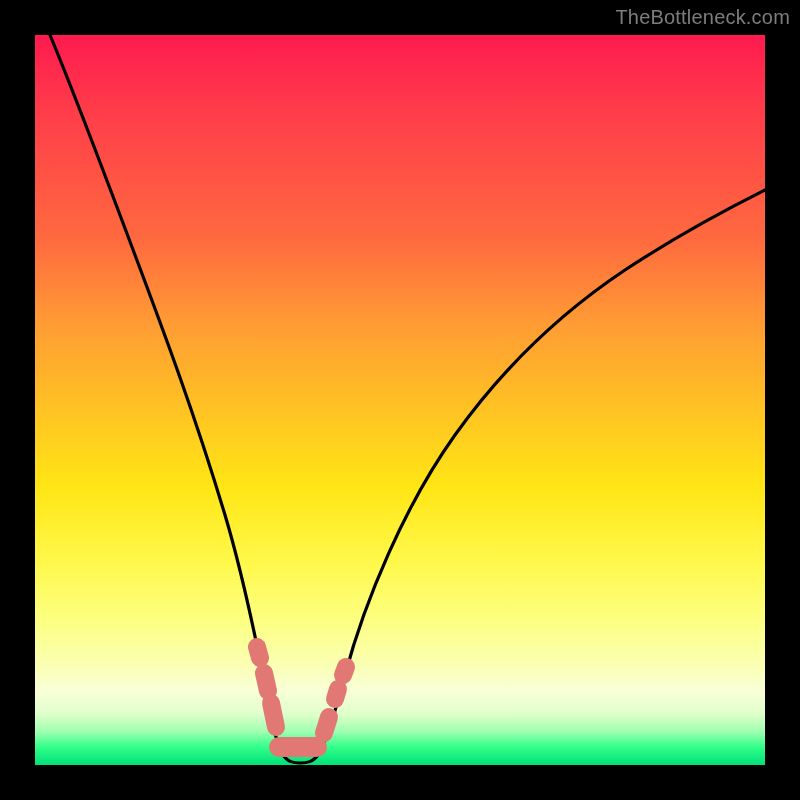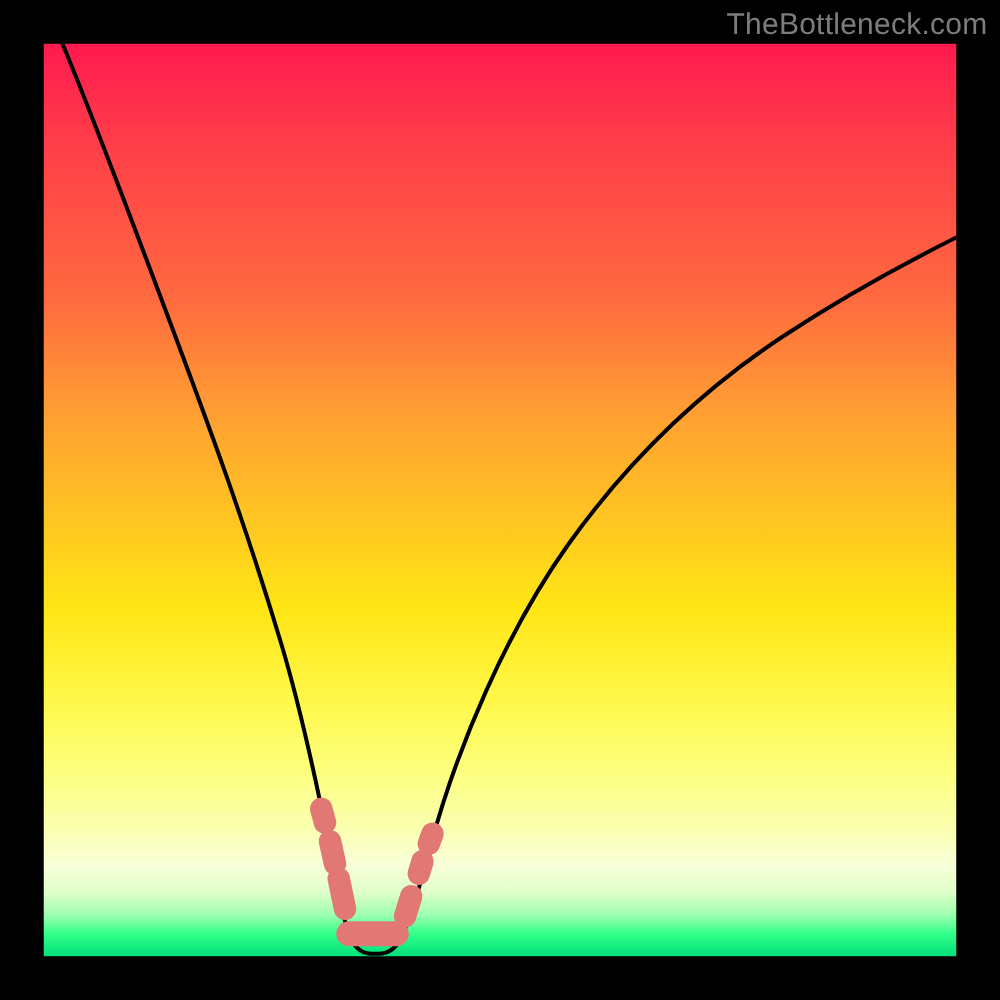--- a/index.html
+++ b/index.html
@@ -42,21 +42,21 @@
       #9cffb0 95.5%,
       #34ff8a 97.5%,
       #00e07a 100%
     );
   }
   .watermark {
     position: absolute;
     top: 6px;
     right: 10px;
     color: #7d7d7d;
-    font-size: 24px;
+    font-size: 20px;
     font-weight: 500;
     letter-spacing: 0.2px;
   }
   svg.curves {
     position: absolute;
     left: 0;
     top: 0;
     width: 730px;
     height: 730px;
   }

